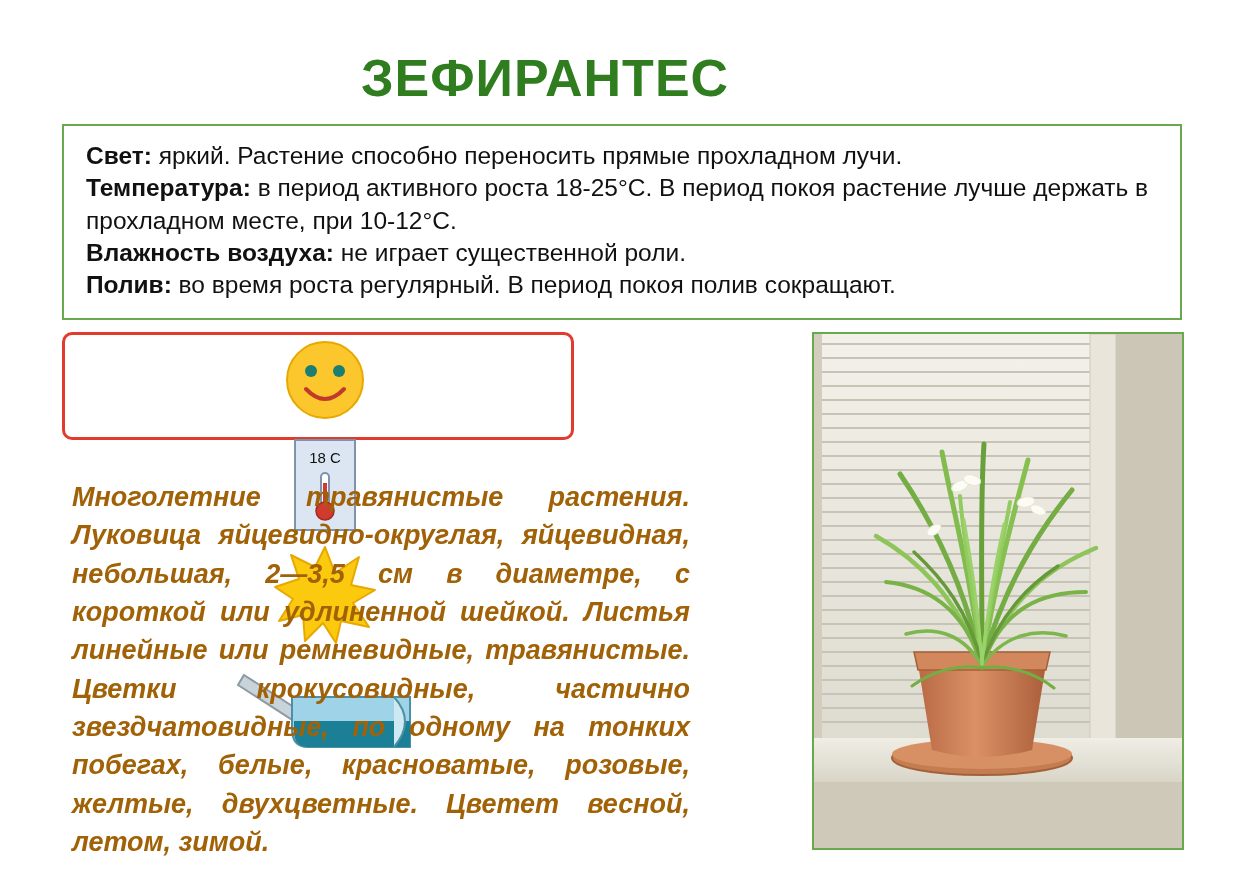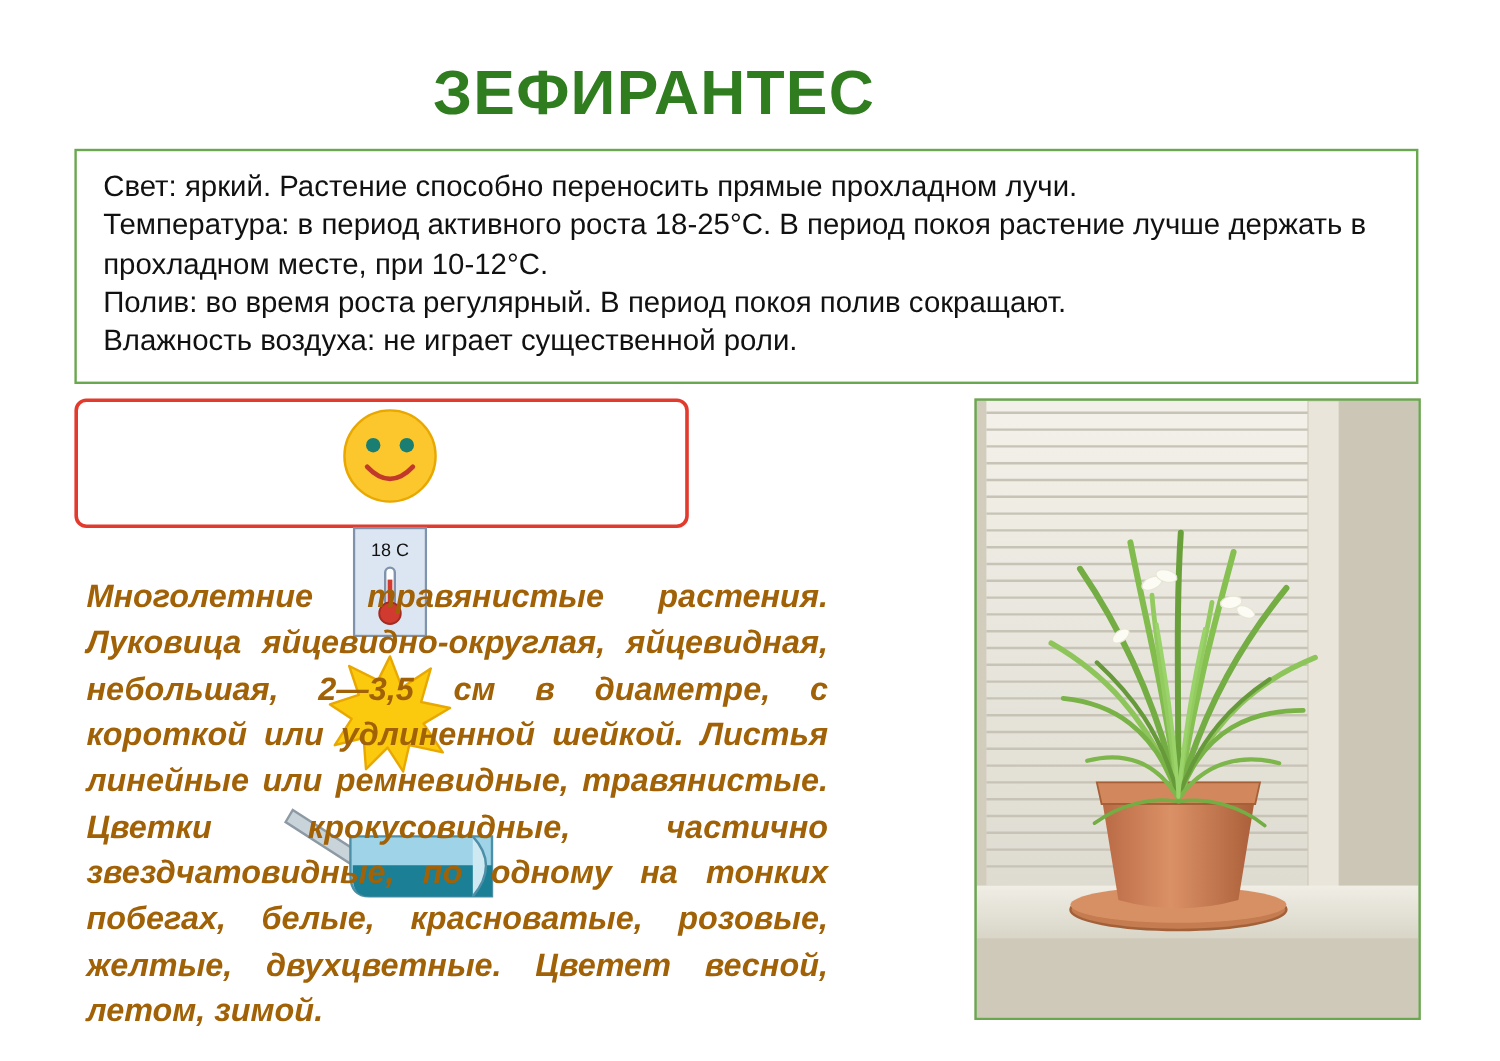--- a/index.html
+++ b/index.html
@@ -46,21 +46,21 @@
     border: 2px solid #6aa84f;
     padding: 14px 20px 16px 22px;
     background: #fff;
   }
   .care-line {
     font-size: 24.5px;
     line-height: 1.32;
     color: #111;
   }
   .care-line b {
-    font-weight: normal;
+    font-weight: bold;
     margin-top: 44px;
   }
 
   
   .icon-strip {
     position: absolute;
     left: 62px;
     top: 332px;
     width: 512px;
     height: 108px;
@@ -117,24 +117,24 @@
   <div class="title">ЗЕФИРАНТЕС</div>
 
   <div class="care-box">
     <div class="care-line">
       <b>Свет:</b><span> яркий. Растение способно переносить прямые прохладном лучи.</span>
     </div>
     <div class="care-line">
       <b>Температура:</b><span> в период активного роста 18-25°C. В период покоя растение лучше держать в прохладном месте, при 10-12°C.</span>
     </div>
     <div class="care-line">
+      <b>Влажность воздуха:</b><span> не играет существенной роли.</span>
+    </div>
+    <div class="care-line">
       <b>Полив:</b><span> во время роста регулярный. В период покоя полив сокращают.</span>
-    </div>
-    <div class="care-line">
-      <b>Влажность воздуха:</b><span> не играет существенной роли.</span>
     </div>
   </div>
 
   <div class="icon-strip">
 
     <span>
       <svg width="90" height="90" viewBox="0 0 90 90">
         <circle cx="45" cy="45" r="38" fill="#fcc62d" stroke="#e8a800" stroke-width="2"></circle>
         <ellipse cx="31" cy="36" rx="6" ry="6" fill="#1a7f72"></ellipse>
         <ellipse cx="59" cy="36" rx="6" ry="6" fill="#1a7f72"></ellipse>

